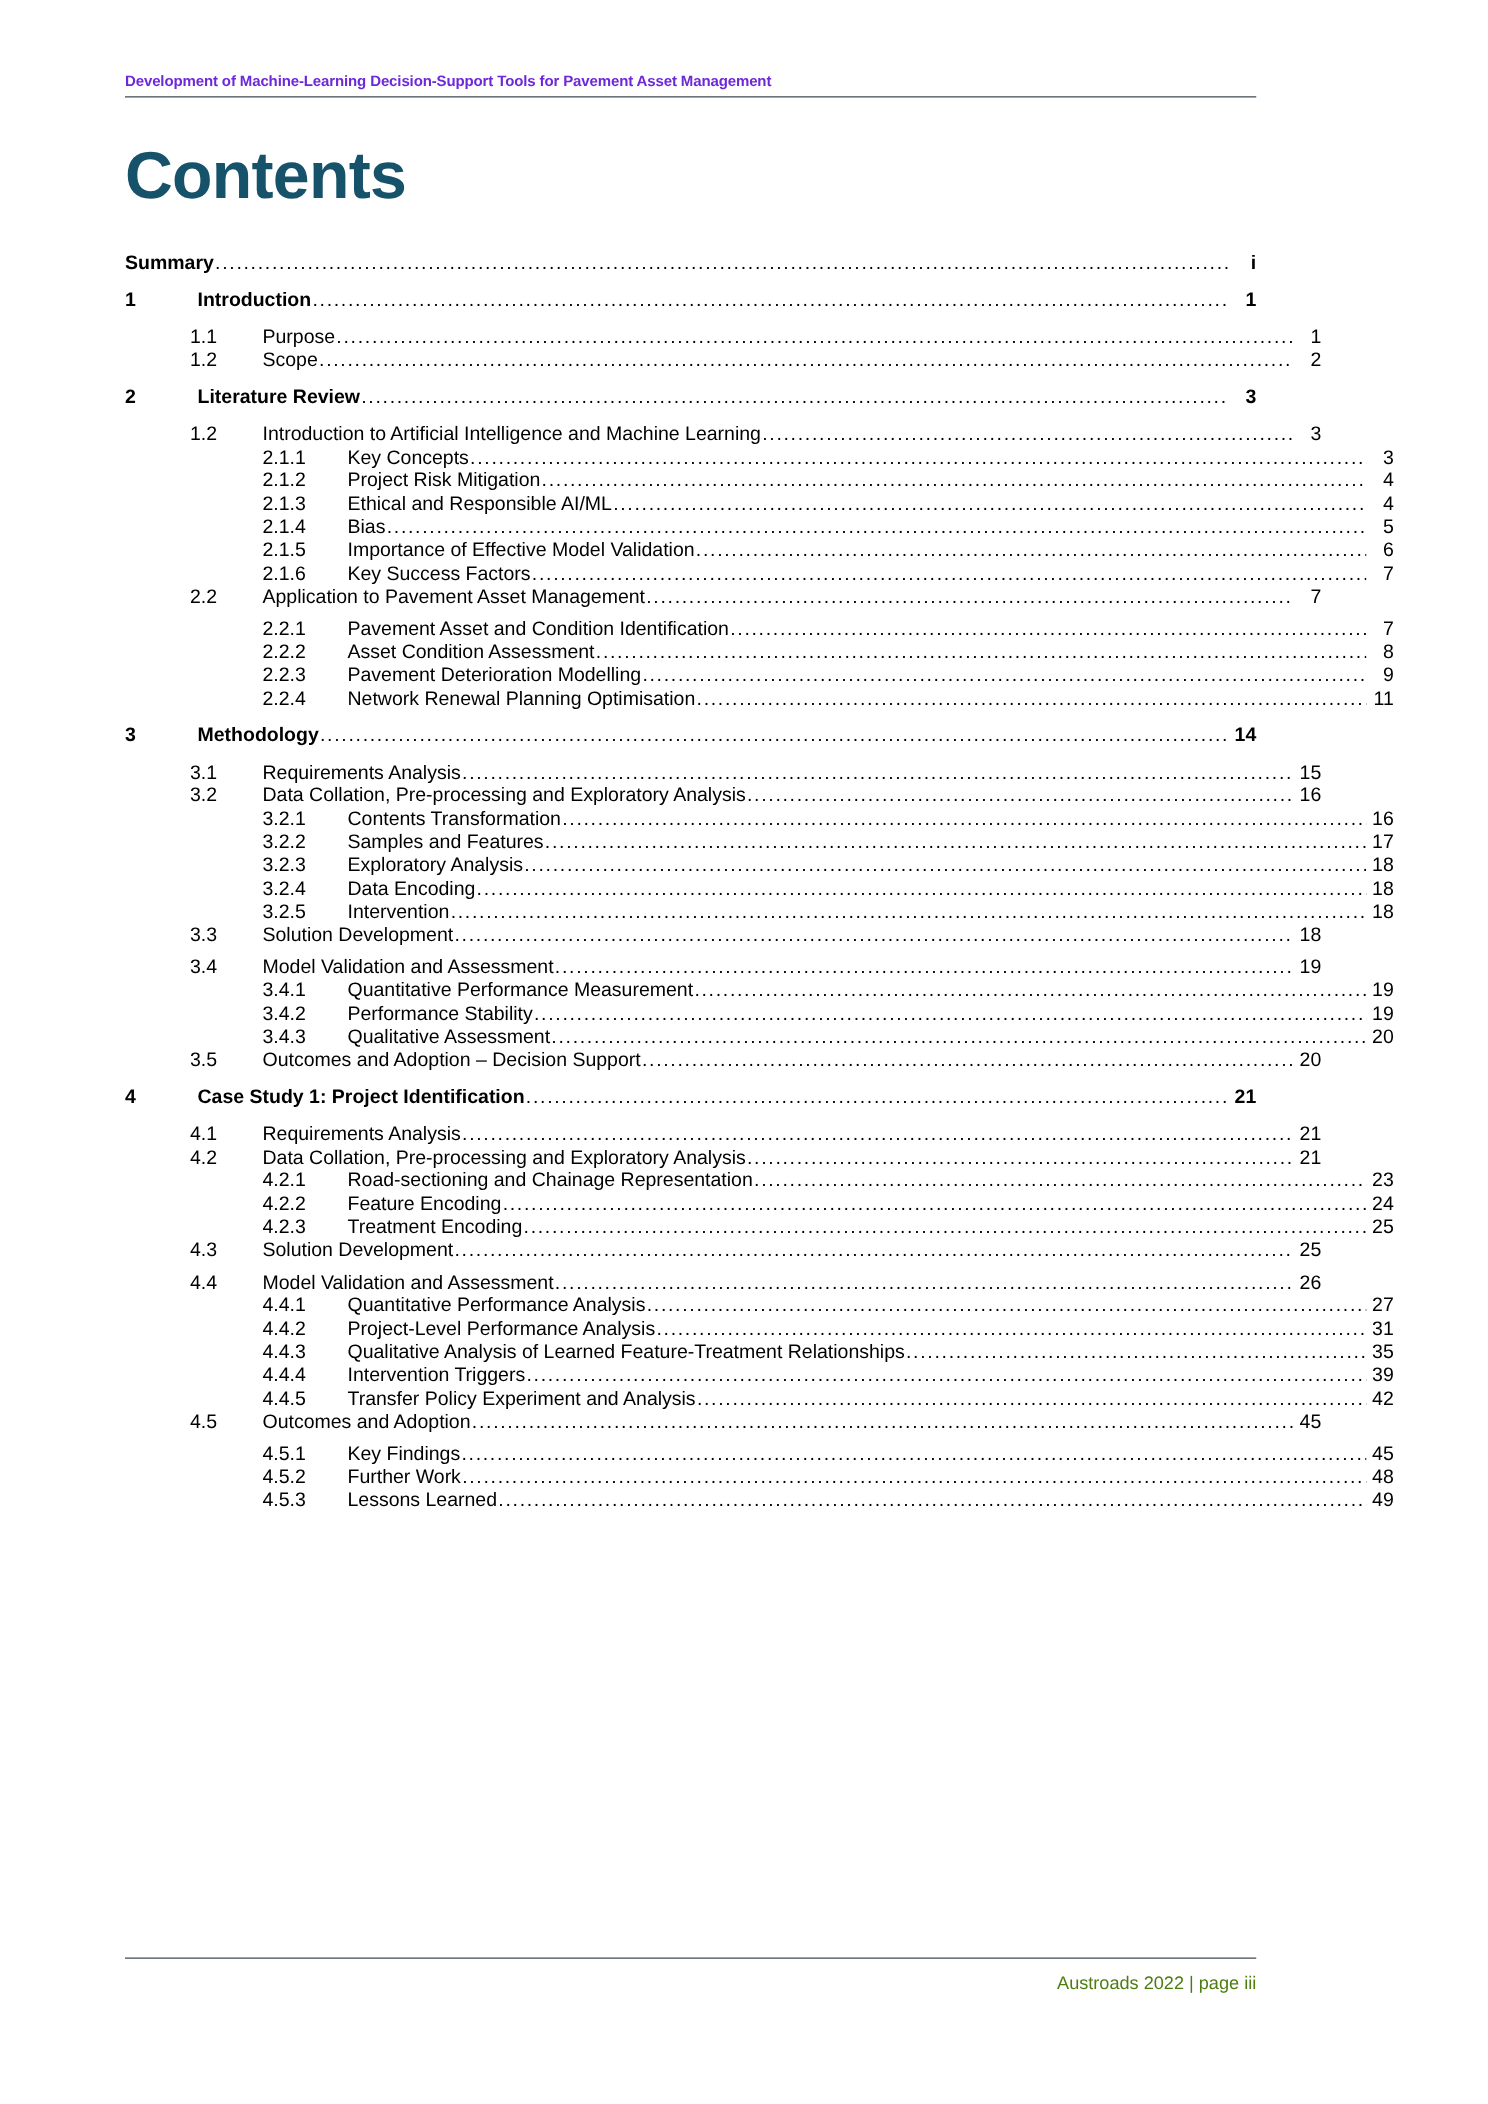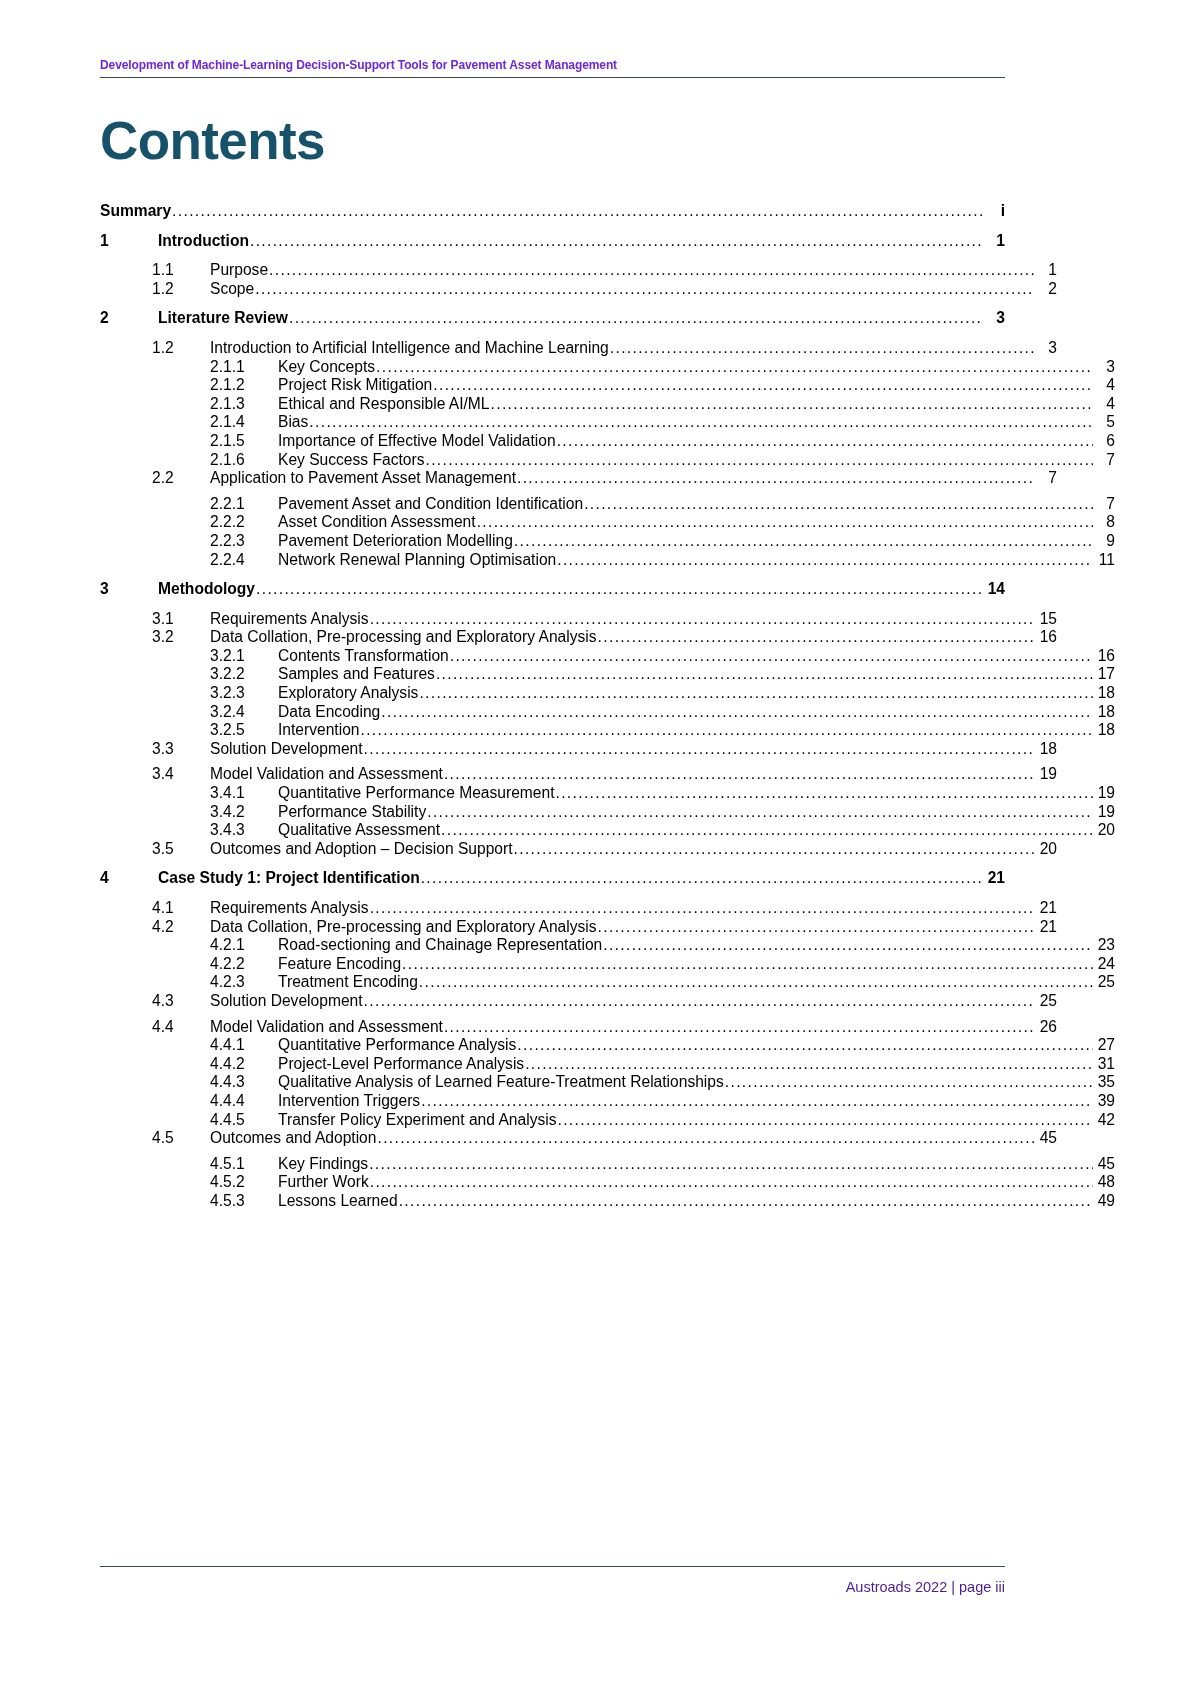--- a/index.html
+++ b/index.html
@@ -125,21 +125,21 @@
     width: 905px;
   }
   .footer-rule {
     border-bottom: 1.2px solid #3c4a52;
     width: 100%;
   }
   .footer-text {
     margin-top: 12px;
     text-align: right;
     font-size: 14.5px;
-    color: #4c1d95;
+    color: #4d7c0f;
     white-space: nowrap;
   }
 </style>
 </head>
 <body>
 
 <div class="page">
 
   <div class="header-zone">
     <div class="header-text">Development of Machine-Learning Decision-Support Tools for Pavement Asset Management</div>

